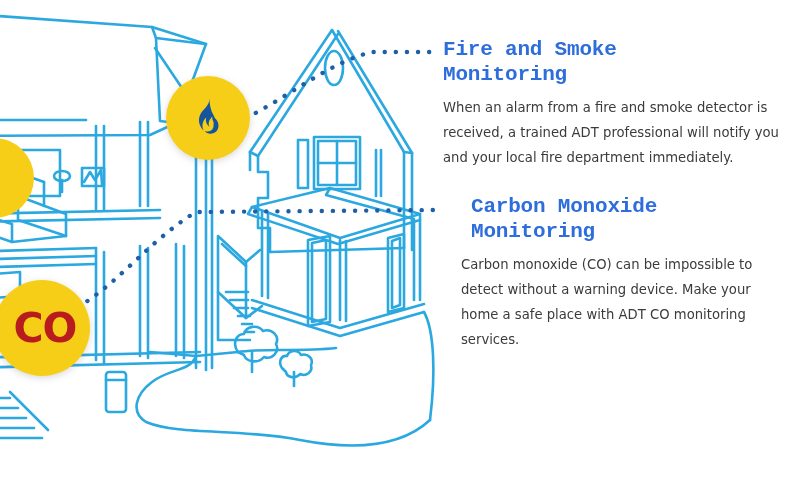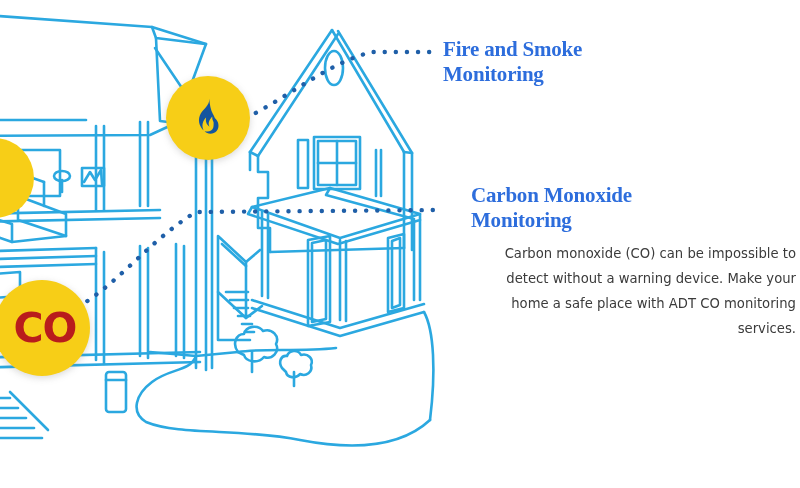--- a/index.html
+++ b/index.html
@@ -38,40 +38,40 @@
   }
   .badge .flame{width:46px;height:46px;display:block;}
 
   
   .dots{position:absolute;}
 
   
   #textcol{position:absolute;left:441px;top:0;width:359px;height:488px;}
   .block{position:absolute;left:0;width:359px;}
   .block.b1{top:37px;}
-  .block.b2{top:183px;}
+  .block.b2{top:194px;}
   .heading{
     color:#2D6DDC;
-    font-family:Liberation Serif, serif;
+    font-family:Liberation Mono, monospace;
     font-weight:bold;
     font-size:21px;
     line-height:25px;
     letter-spacing:-0.2px;
     margin:0 0 8px 2px;
   }
   .block.b2 .heading{margin-left:30px;}
   .body{
     color:#3B3B3B;
     font-family:"DejaVu Sans", sans-serif;
     font-size:13.2px;
     line-height:25px;
     margin:0 0 0 2px;
     max-width:348px;
   }
-  .block.b2 .body{margin-left:33px;max-width:322px;text-align:right;}
+  .block.b2 .body{margin-left:20px;max-width:322px;}
 </style>
 </head>
 <body>
 
 <div id="root">
 
   <div id="illustration">
     <svg width="440" height="488" viewBox="0 0 440 488" xmlns="http://www.w3.org/2000/svg">
       <g fill="none" stroke="#2BA8E0" stroke-width="2.6" stroke-linecap="round" stroke-linejoin="round">
 
@@ -250,20 +250,21 @@
     <span class="co-label">CO</span>
   </div>
 
   <div id="textcol">
 
     <div class="block b1">
       <div class="heading">
         <span>Fire and Smoke</span><br>
         <span>Monitoring</span>
       </div>
+      <p class="body">When an alarm from a fire and smoke detector is received, a trained ADT professional will notify you and your local fire department immediately.</p>
     </div>
 
     <div class="block b2">
       <div class="heading">
         <span>Carbon Monoxide</span><br>
         <span>Monitoring</span>
       </div>
       <p class="body">Carbon monoxide (CO) can be impossible to detect without a warning device. Make your home a safe place with ADT CO monitoring services.</p>
     </div>
 

